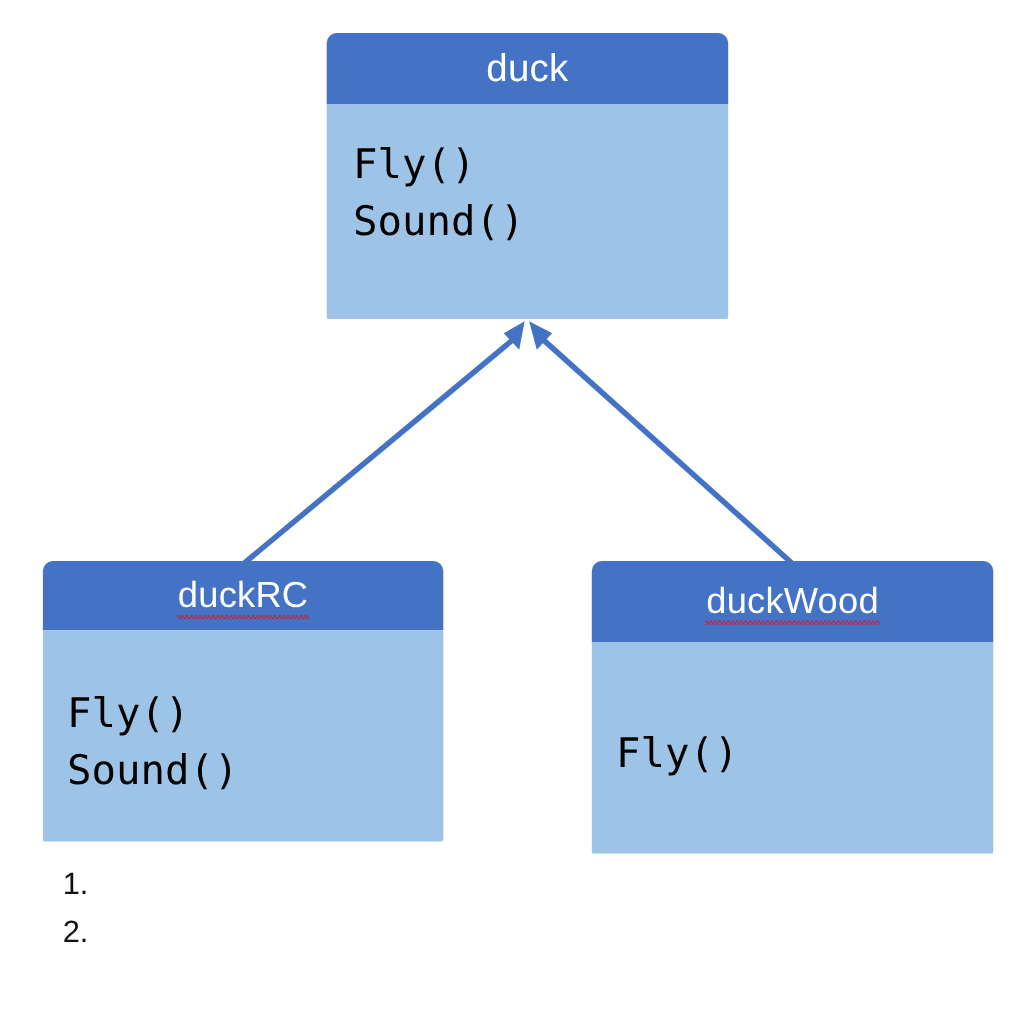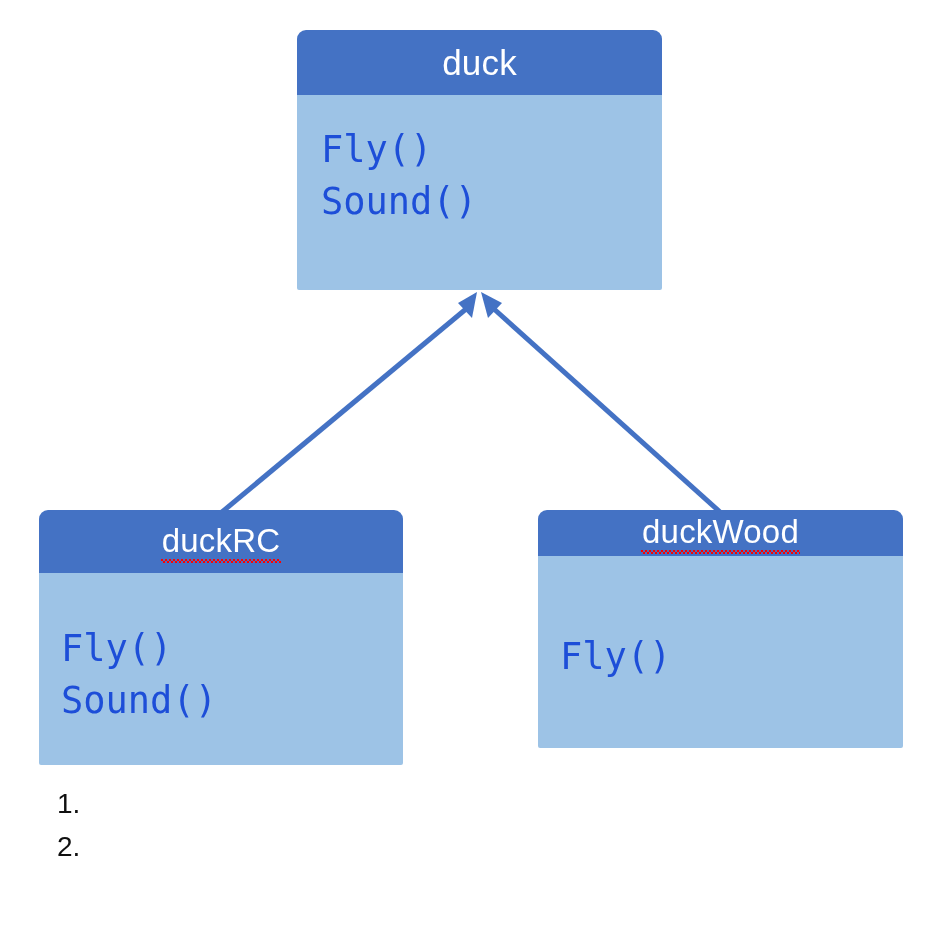--- a/index.html
+++ b/index.html
@@ -49,21 +49,21 @@
     font-family: "Liberation Sans", sans-serif;
     font-weight: 400;
     letter-spacing: 0.2px;
   }
 
   .uml-body {
     box-sizing: border-box;
     width: 100%;
     background: #9DC3E6;
     border-radius: 0 0 2px 2px;
-    color: #1d4ed8;
+    color: #000000;
     font-family: "DejaVu Sans Mono", monospace;
     white-space: pre;
     overflow: hidden;
   }
 
   .spellcheck {
     position: relative;
     display: inline-block;
     padding-bottom: 2px;
   }
@@ -116,21 +116,21 @@
     padding: 50px 0 0 22px;
   }
 
   
   #class-duckwood {
     left: 538px;
     top: 510px;
     width: 365px;
   }
   #class-duckwood .uml-header {
-    height: 46px;
+    height: 74px;
     font-size: 33px;
   }
   #class-duckwood .uml-body {
     height: 192px;
     font-size: 37px;
     line-height: 52px;
     padding: 75px 0 0 22px;
   }
 
   

